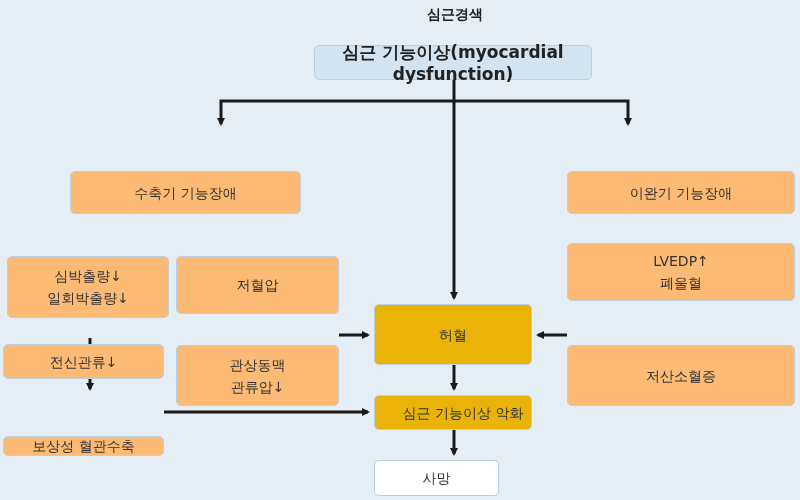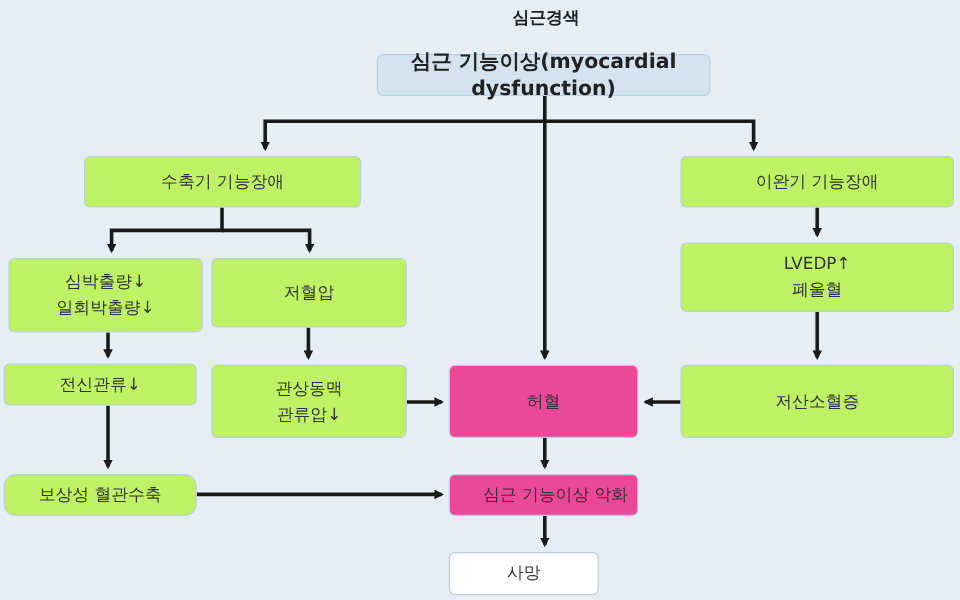--- a/index.html
+++ b/index.html
@@ -9,25 +9,25 @@
     font-family: "DejaVu Sans", "Liberation Sans", sans-serif;
     color: #2b2b2b;
   }
   .title {
     position: absolute; left: 0; width: 910px; top: 6px; text-align: center;
     font-size: 14px; font-weight: bold; color: #222;
   }
   .box {
     position: absolute; box-sizing: border-box;
     border: 1.5px solid #b9d0e0; border-radius: 5px;
-    background: #ec4899;
+    background: #eab308;
     display: flex; align-items: center; justify-content: center; flex-direction: column;
     text-align: center; font-size: 14px; line-height: 22px; color: #333;
   }
-  .box.light { background: #bef264; }
+  .box.light { background: #fdba74; margin-top: 41px; }
   .box.white { background: #ffffff; }
   .box.top { font-weight: bold; font-size: 17px; color: #222; background: #d3e4f0; }
   svg.arrows { position: absolute; left: 0; top: 0; }
 </style>
 </head>
 <body>
 
 <div class="title">심근경색</div>
 
 <svg class="arrows" width="800" height="500">
@@ -97,21 +97,21 @@
 </div>
 
 <div class="box" style="left:374px;top:304px;width:158px;height:61px;">
   <span>허혈</span>
 </div>
 
 <div class="box light" style="left:567px;top:304px;width:228px;height:61px;">
   <span>저산소혈증</span>
 </div>
 
-<div class="box light" style="left:3px;top:395px;width:161px;height:35px;border-radius:10px;">
+<div class="box light" style="left:3px;top:395px;width:161px;height:20px;">
   <span>보상성 혈관수축</span>
 </div>
 
 <div class="box" style="left:374px;top:395px;width:158px;height:35px;padding-left:20px;">
   <span>심근 기능이상 악화</span>
 </div>
 
 <div class="box white" style="left:374px;top:460px;width:125px;height:36px;text-align:center;">
   <span>사망</span>
 </div>

